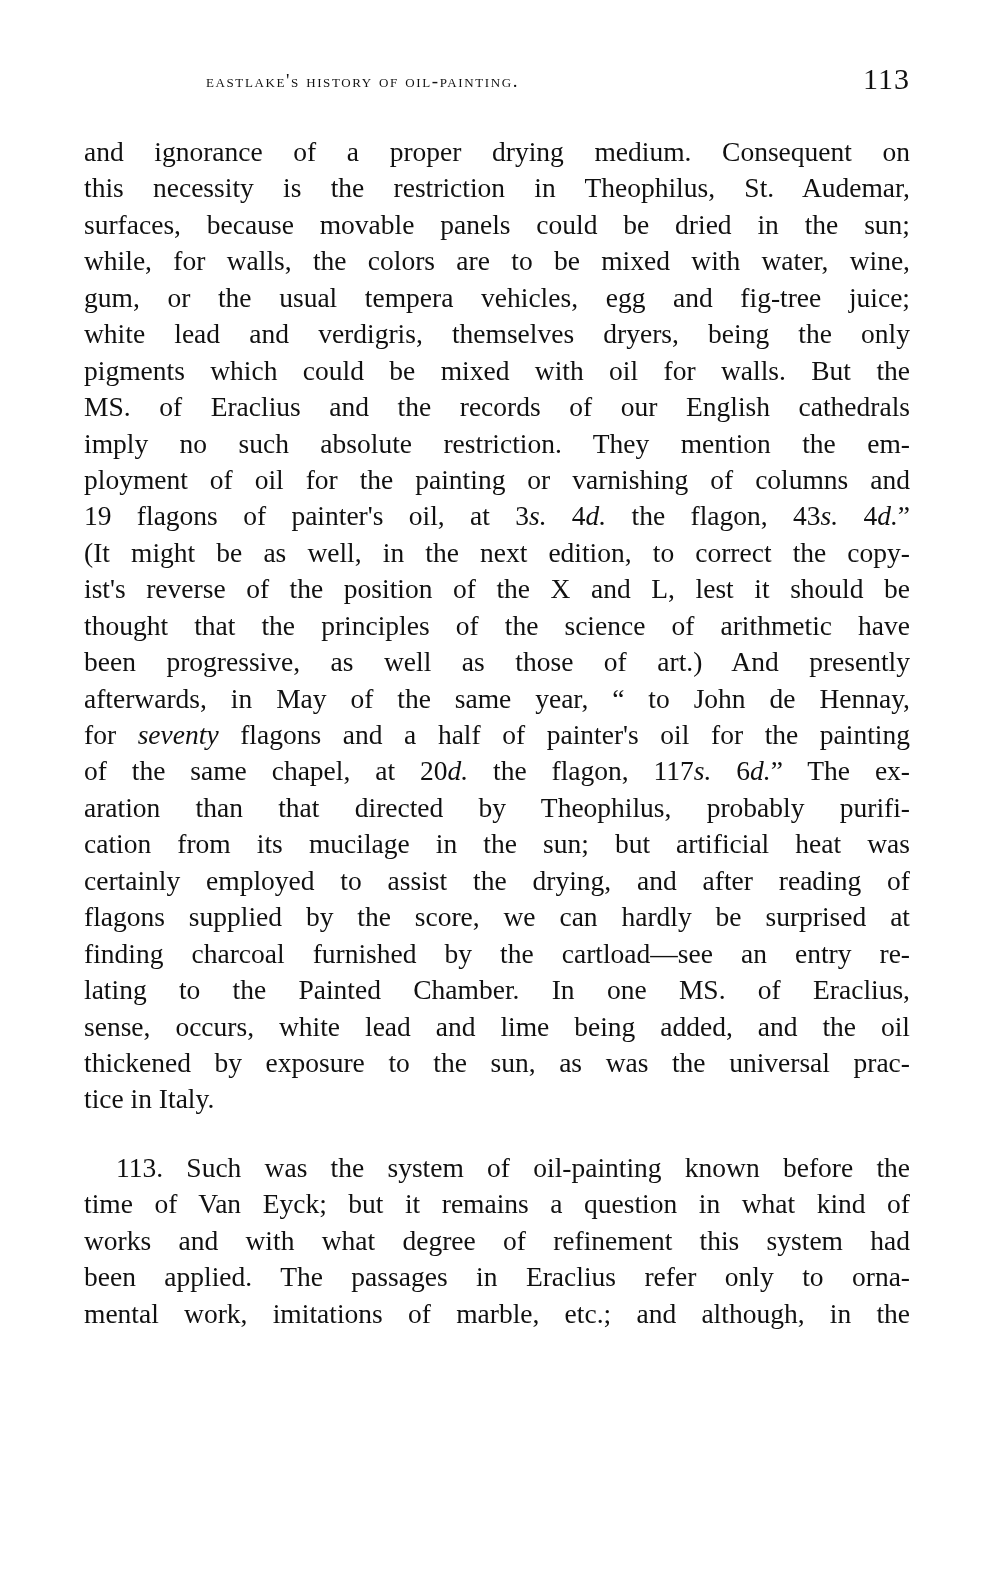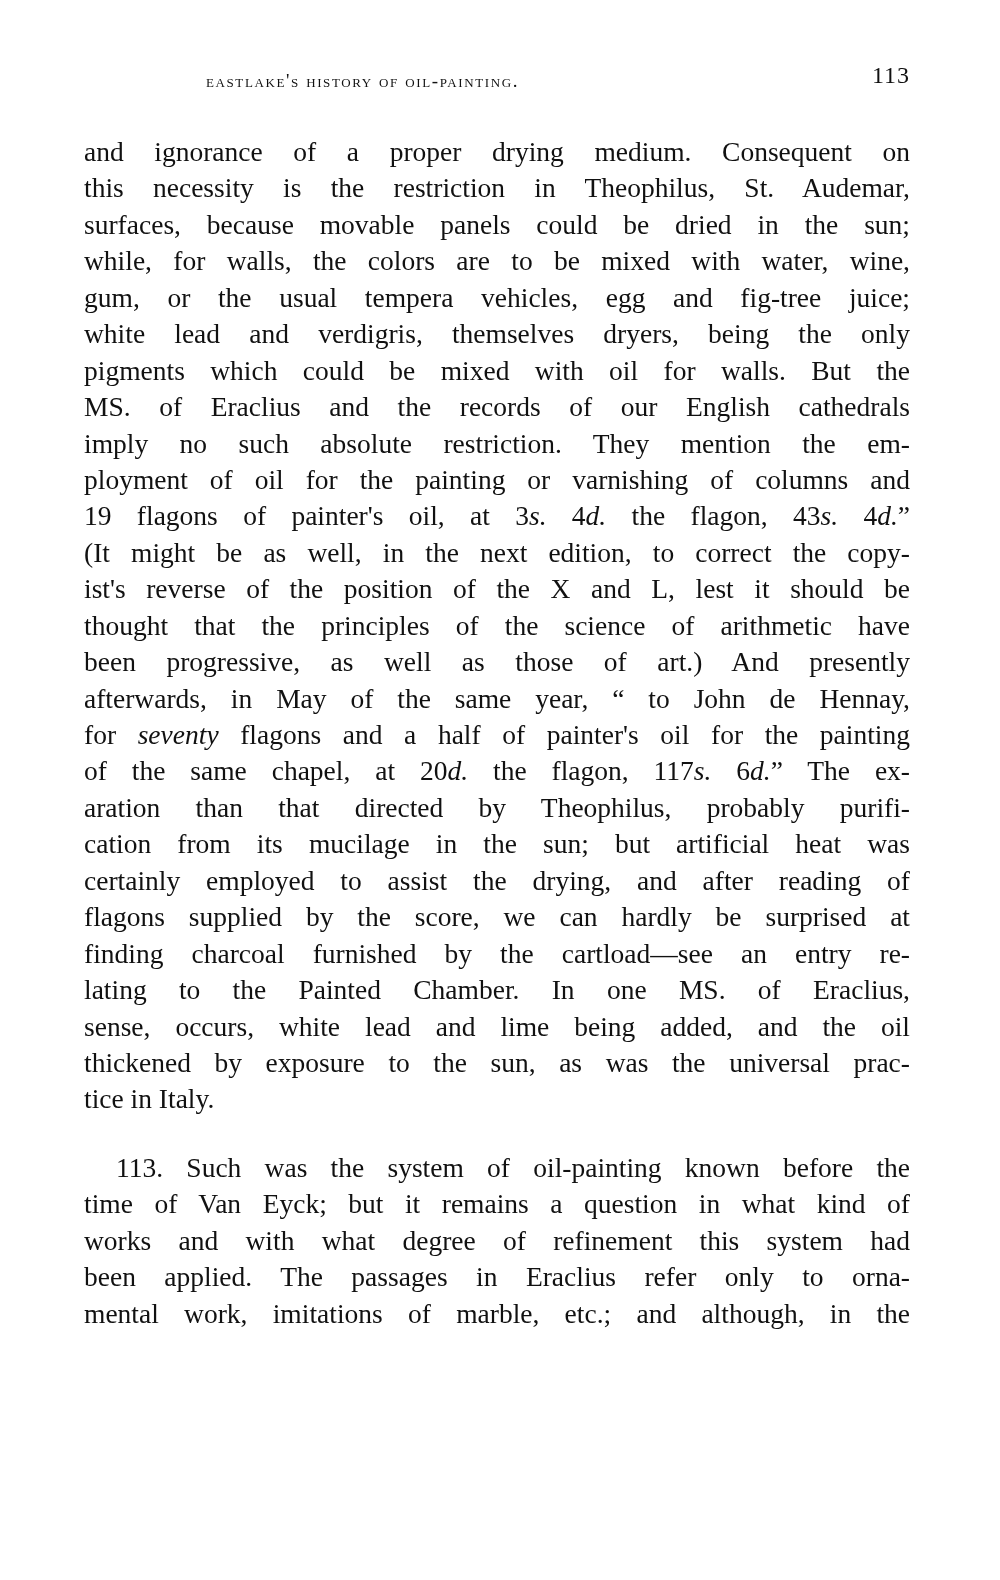--- a/index.html
+++ b/index.html
@@ -36,21 +36,21 @@
       font-size: 19px;
       letter-spacing: 1.6px;
       font-variant: small-caps;
       text-transform: lowercase;
       white-space: nowrap;
     }
     .page-number {
       position: absolute;
       right: 0;
       top: 0;
-      font-size: 24px;
+      font-size: 30px;
       letter-spacing: 1px;
     }
     .body-text {
       position: absolute;
       top: 134px;
       left: 0;
       width: 826px;
     }
     .line {
       display: block;

